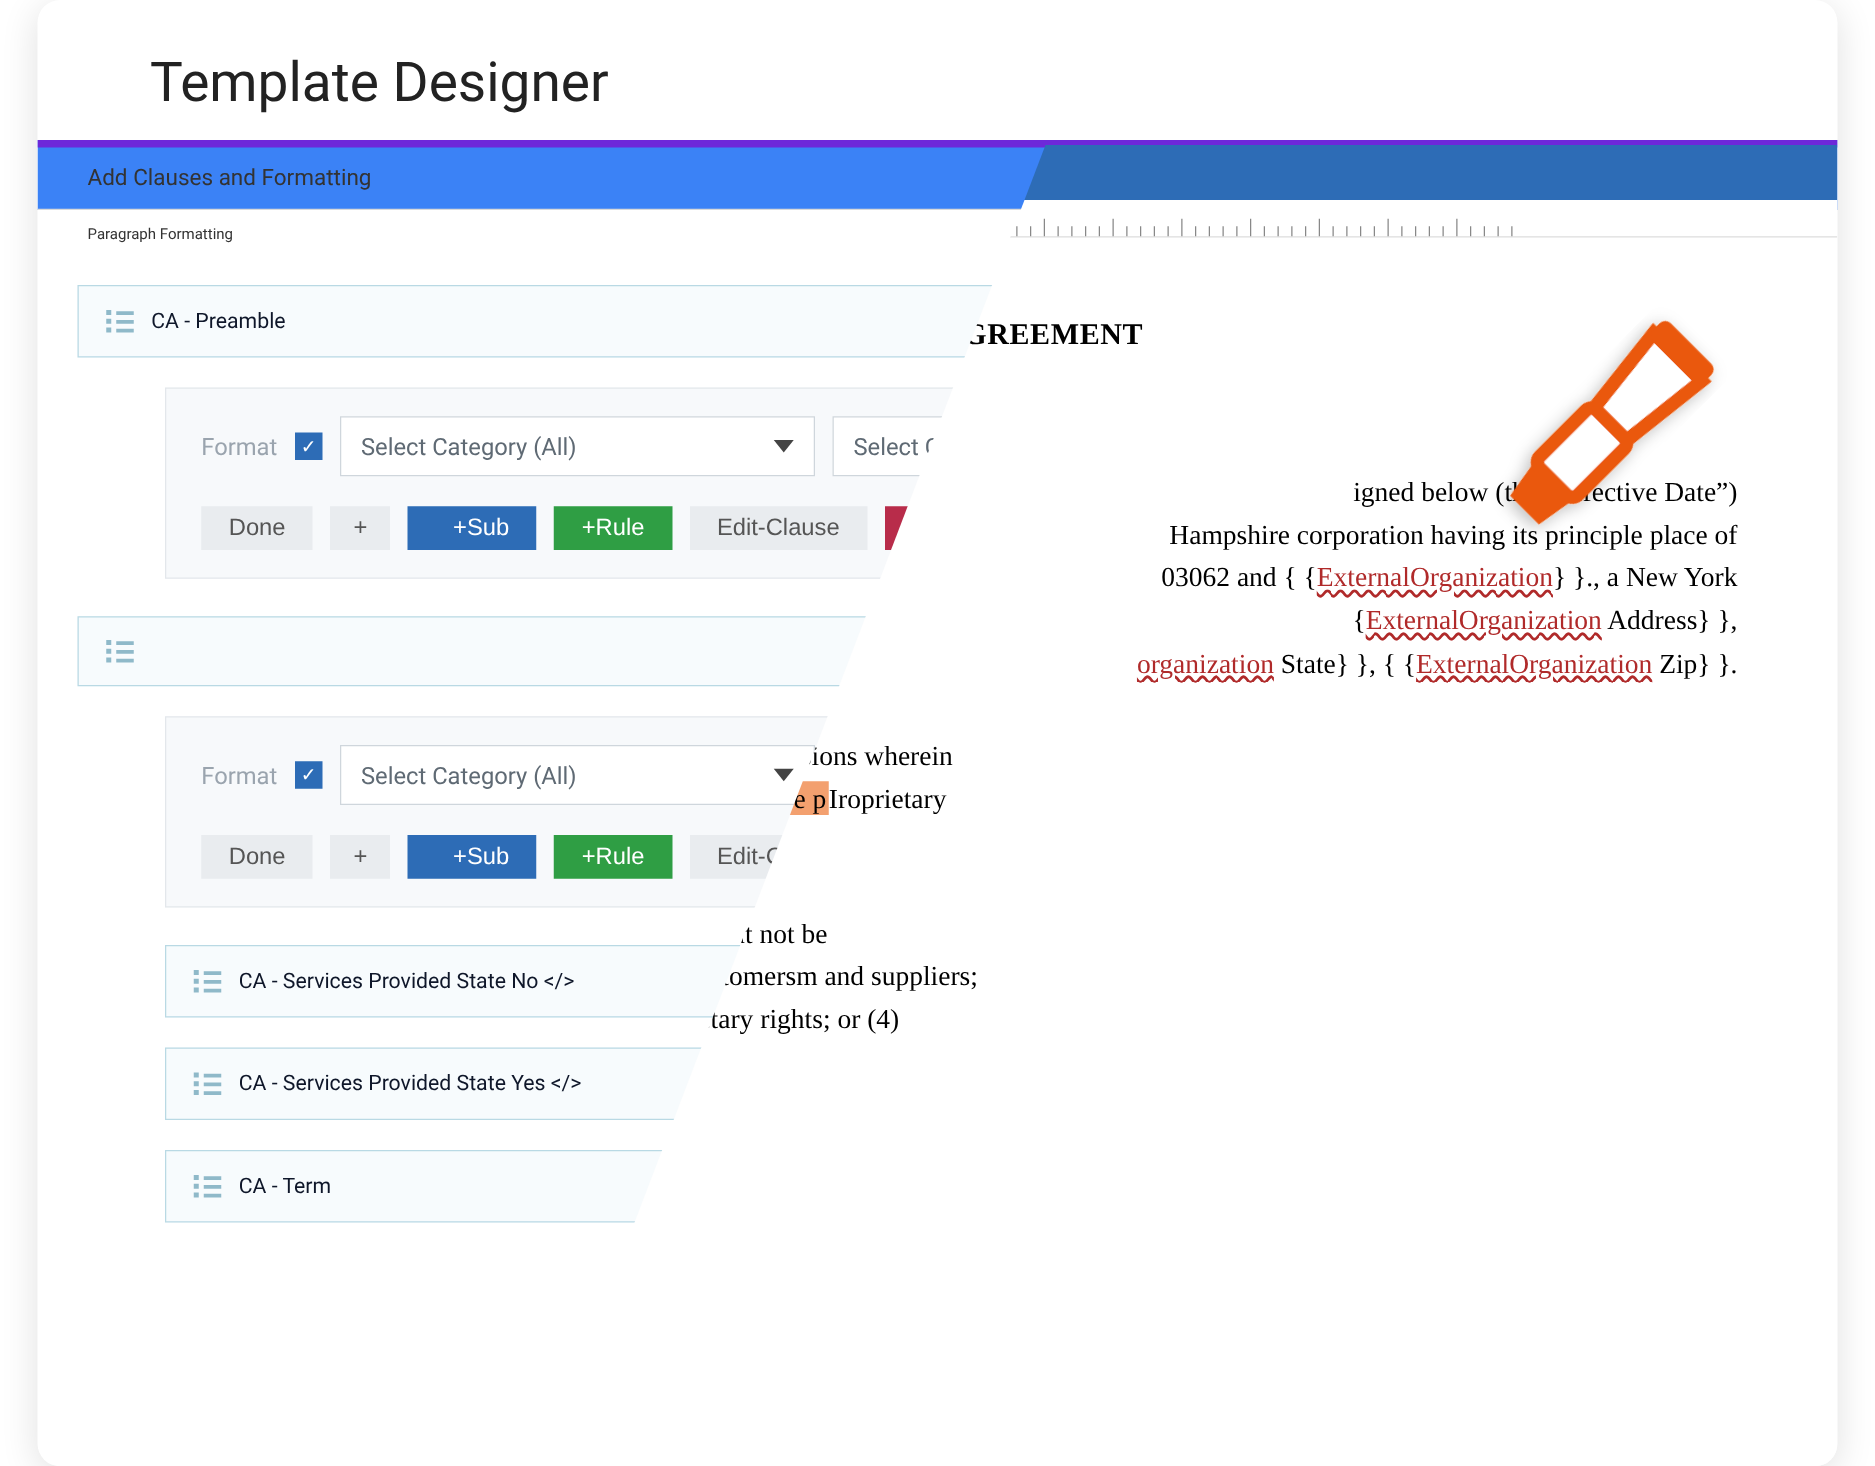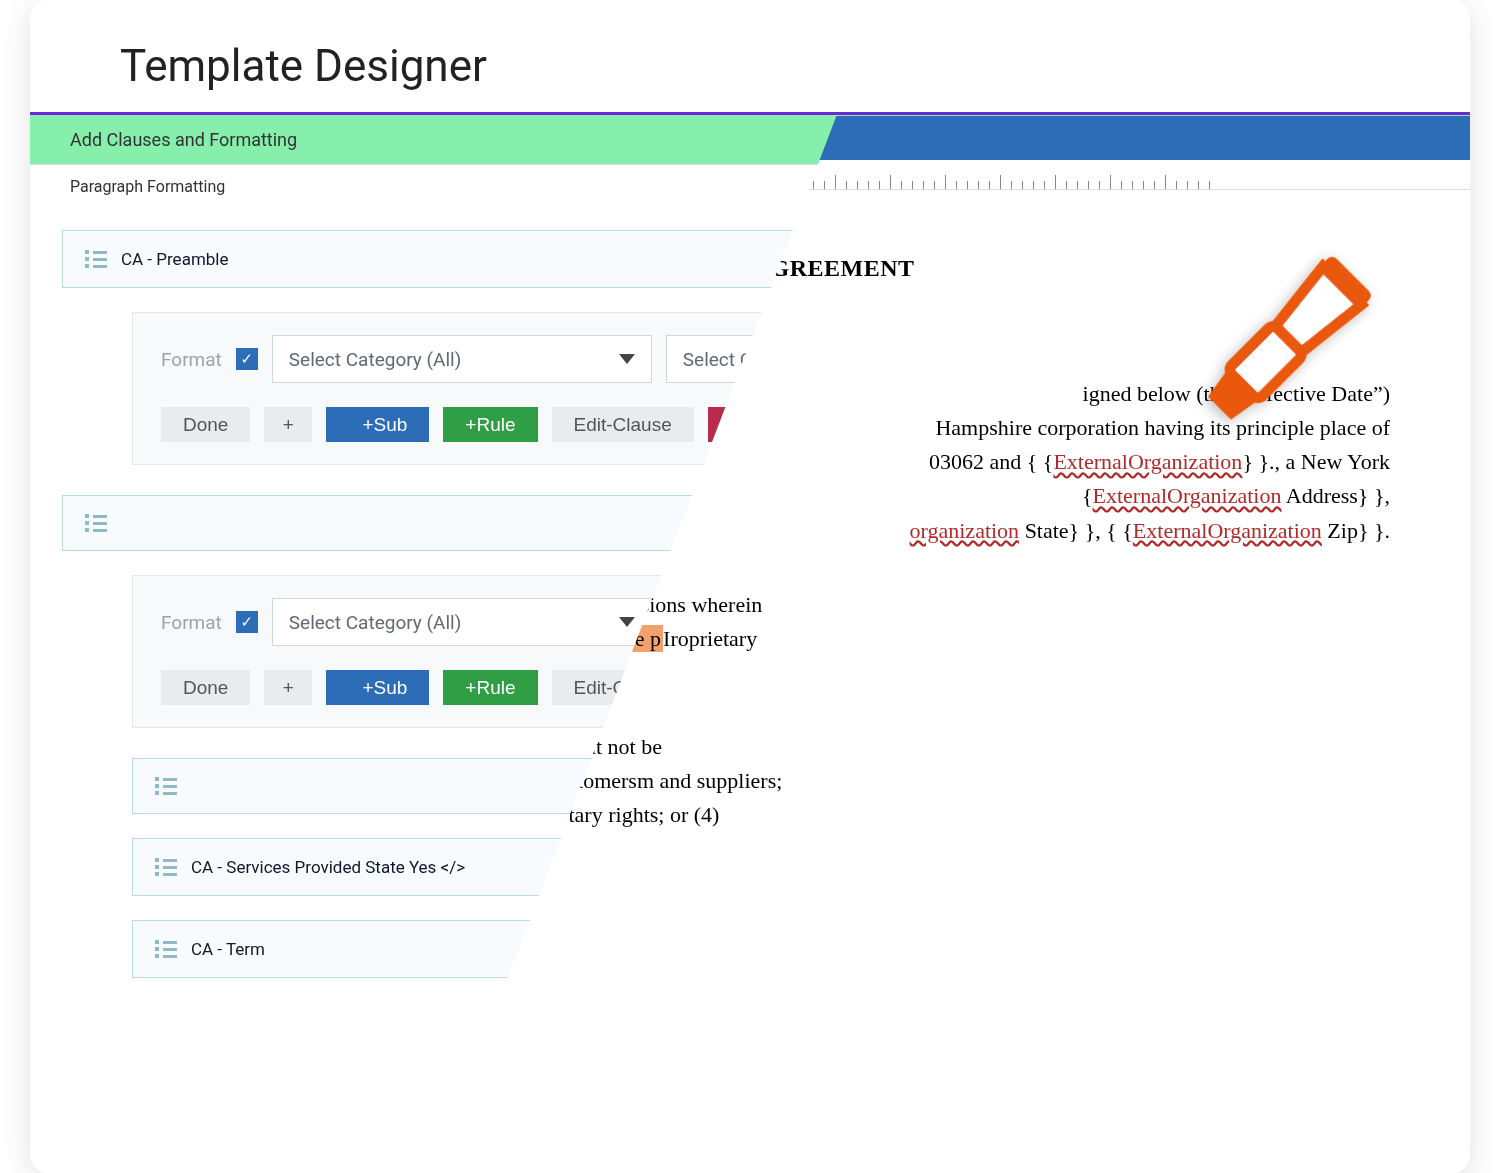--- a/index.html
+++ b/index.html
@@ -19,30 +19,30 @@
   overflow: hidden;
   background: #fff;
 }
 .hdr {
   display: flex;
   justify-content: space-between;
   padding: 40px 90px 20px;
 }
 .hdr h1 { font-size: 44px; font-weight: 400; color: #222; }
 .bar-label {
-  background: #86efac;
-  border-top: 3px solid #6d28d9;
+  background: #3b82f6;
+  border-top: 6px solid #6d28d9;
   border-bottom: 1px solid #d9d9d9;
   padding: 14px 40px;
   font-size: 18px;
   color: #333;
 }
 .sub-label {
   padding: 12px 40px 8px;
-  font-size: 16px;
+  font-size: 12px;
   color: #333;
 }
 .designer {
   padding: 26px 32px 0 32px;
 }
 .clause-card {
   border: 1px solid #b9d9e4;
   background: #f7fbfd;
   padding: 18px 22px;
   margin-bottom: 24px;
@@ -278,20 +278,21 @@
           </span>
         <span>
             <span class="dot"></span>
             <span class="line"></span>
           </span>
         <span>
             <span class="dot"></span>
             <span class="line"></span>
           </span>
       </span>
+      <span class="clause-title">CA - Services Provided State No &lt;/&gt;</span>
     </div>
 
     <div class="clause-card" style="margin-left:70px">
       <span class="list-icon">
         <span>
             <span class="dot"></span>
             <span class="line"></span>
           </span>
         <span>
             <span class="dot"></span>

